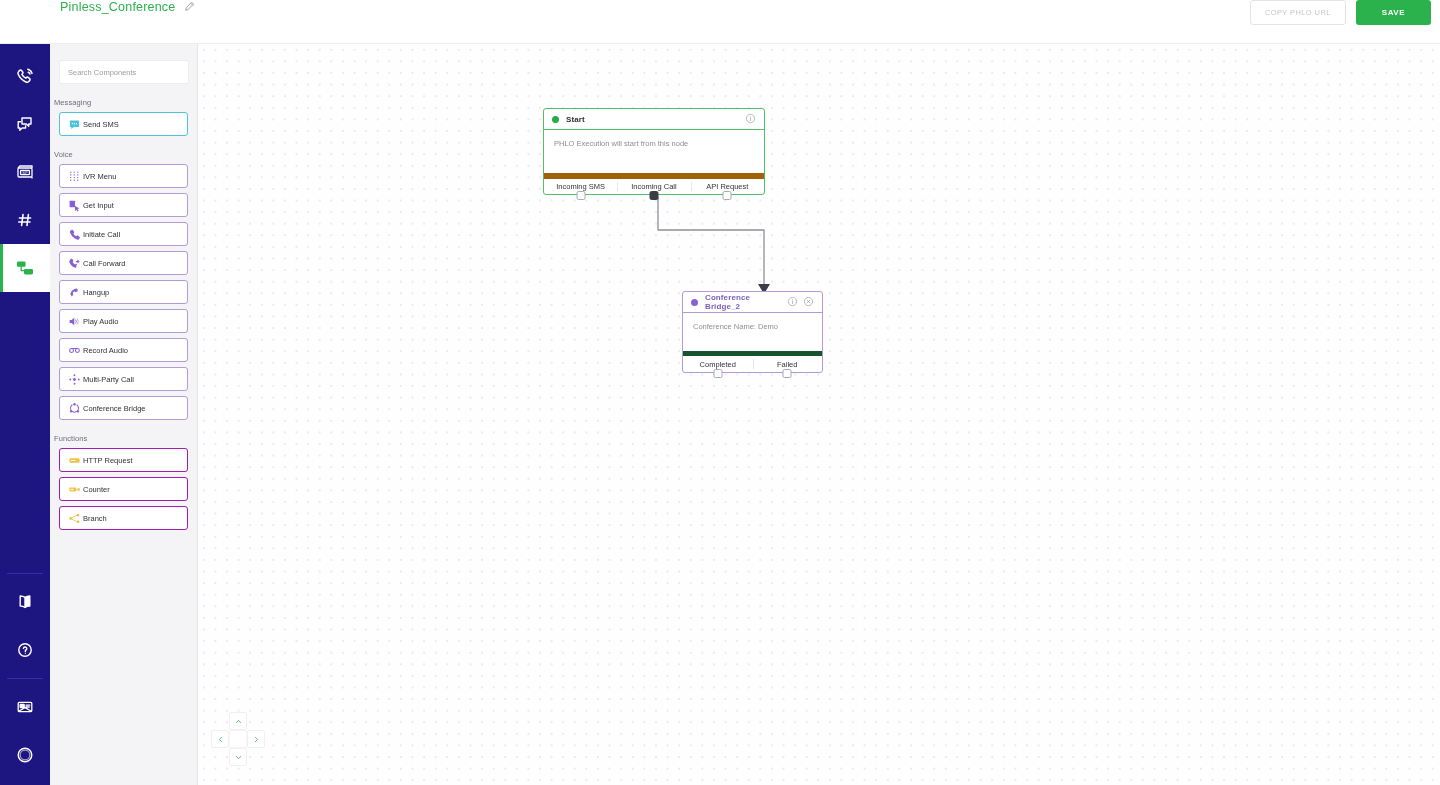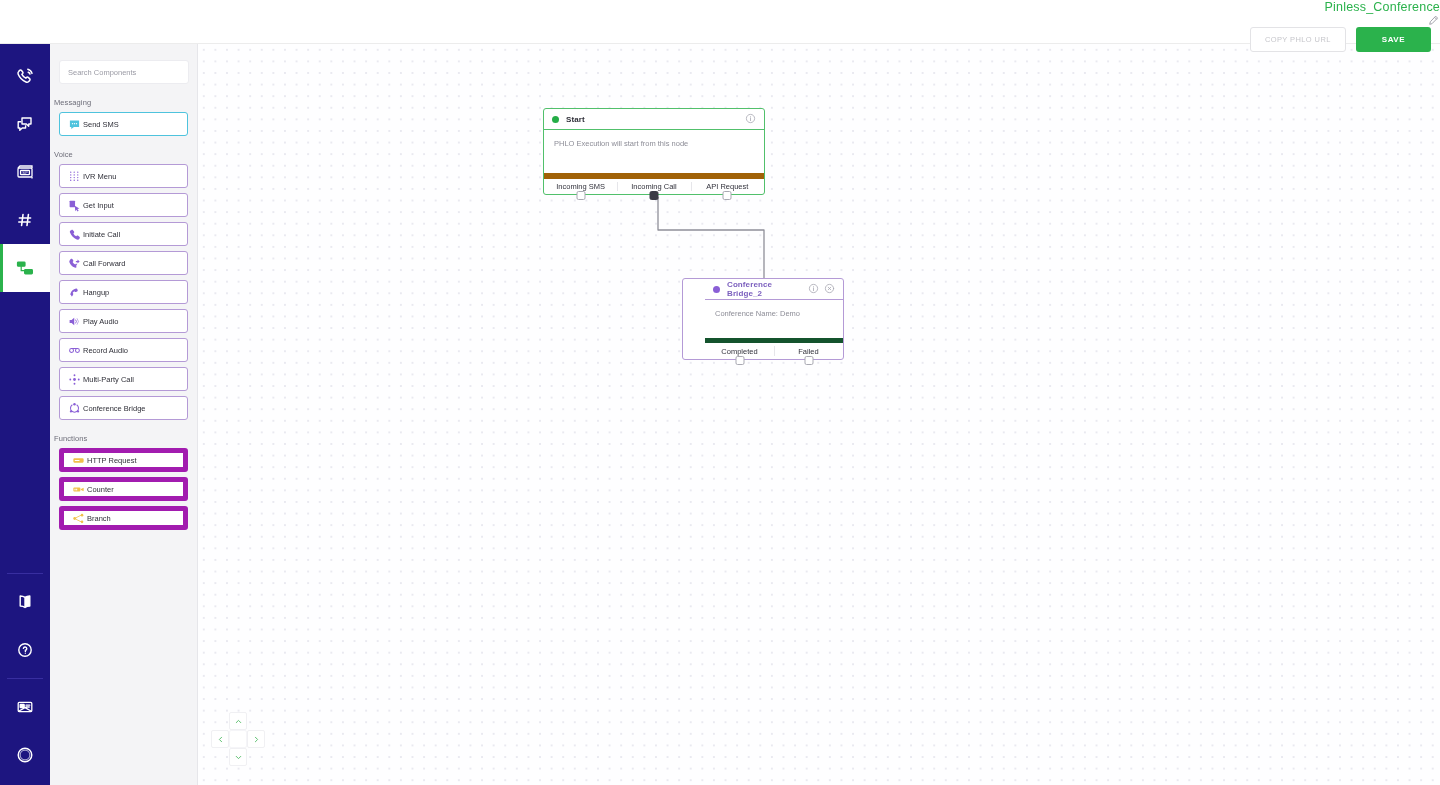--- a/index.html
+++ b/index.html
@@ -51,30 +51,29 @@
   .comp {
     display: flex; align-items: center; gap: 2px;
     height: 24px; margin: 0 9px 5px 9px; padding-left: 8px;
     background: #ffffff; border-radius: 3px; cursor: pointer;
   }
   .comp-label { font-size: 7.5px; color: #2f2f38; white-space: nowrap; }
   .comp-ico { width: 13px; height: 13px; display: flex; align-items: center; justify-content: center; flex: 0 0 13px; }
   .comp-ico svg { display: block; }
   .comp.msg { border: 1px solid #4ec3dd; }
   .comp.voice { border: 1px solid #b49ad6; }
-  .comp.func { border: 5px solid #a21caf; }
+  .comp.func { border: 1px solid #a21caf; }
 
   
   .stage { flex: 1 1 auto; position: relative; height: 785px; }
   .topbar {
     height: 44px; background: #ffffff; border-bottom: 1px solid #ececec;
-    display: flex; align-items: flex-end; position: absolute;
+    display: flex; align-items: flex-start; position: absolute;
     left: -198px; right: 0; top: 0; padding-left: 60px; z-index: 20;
     width: 1440px;
-    flex-direction: column;
   }
   .phlo-title {
     font-size: 12.5px; color: #2bb24c; letter-spacing: 0.2px;
   }
   .edit-icon { margin-left: 8px; cursor: pointer; display: flex; }
   .topbar-right { margin-left: auto; display: flex; align-items: center; gap: 10px; padding-right: 9px; }
   .btn-copy {
     height: 25px; padding: 0 14px; border: 1px solid #e3e3e6; border-radius: 3px;
     background: #fff; color: #c6c6cb; font-size: 7.5px; letter-spacing: 0.4px;
     display: flex; align-items: center; cursor: pointer;
@@ -123,23 +122,22 @@
     left: 345px; top: 64px; width: 222px;
     border: 1px solid #51c06b;
   }
   #start-node .node-head { border-bottom: 1px solid #51c06b; }
   #start-node .node-title { color: #2f2f38; }
   #start-node .node-dot { background: #25ad47; }
   #start-node .node-ports { border-top: 6px solid #a16207; }
 
   
   #conf-node {
-    left: 484px; top: 234px; width: 162px;
+    left: 484px; top: 247px; width: 141px;
     border: 1px solid #b49ad6;
-    padding-left: 22px;
   }
   #conf-node .node-head { border-bottom: 1px solid #b49ad6; }
   #conf-node .node-title { color: #7b5fbe; }
   #conf-node .node-dot { background: #8a5fd6; }
   #conf-node .node-body { height: 38px; }
   #conf-node .node-ports { border-top: 5px solid #14532d; }
 
   .wires { position: absolute; left: 0; top: 0; width: 100%; height: 100%; pointer-events: none; }
 
   

